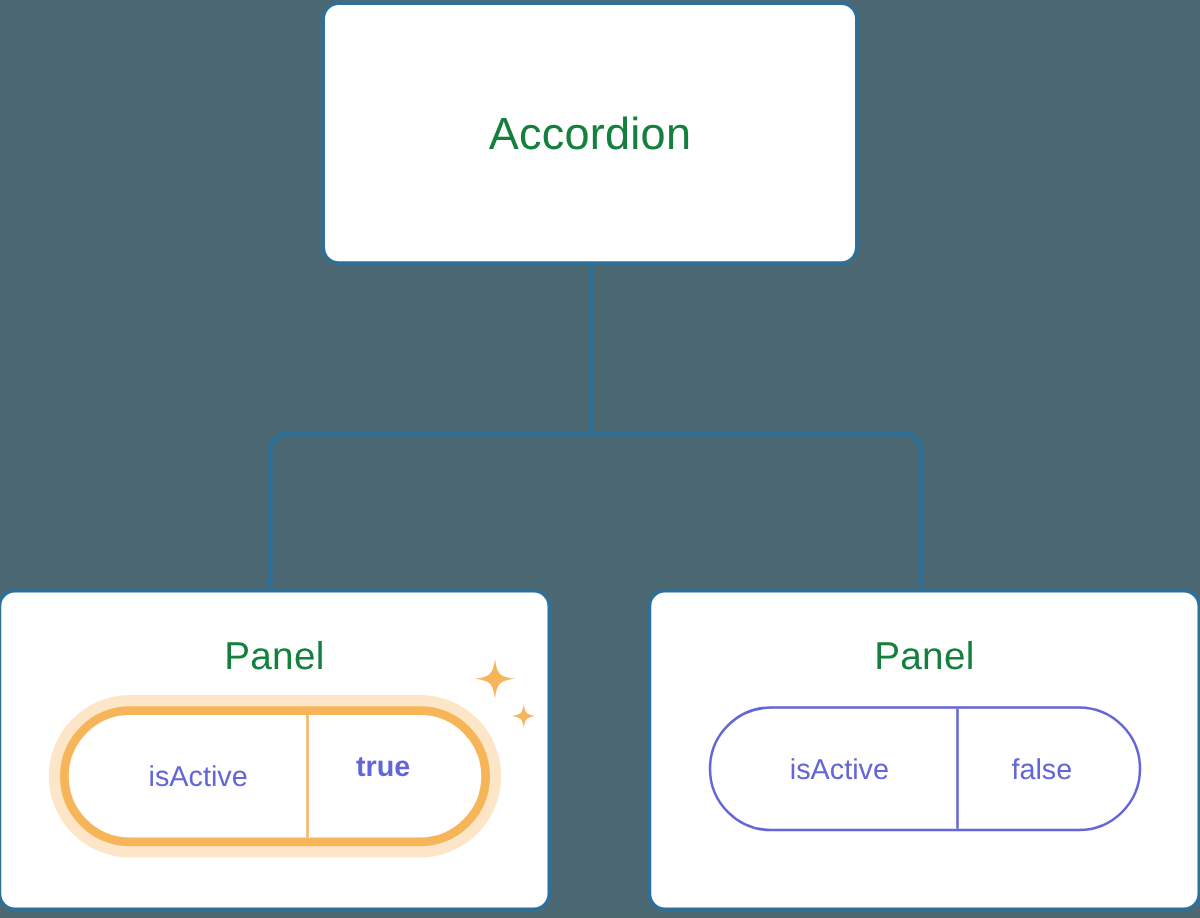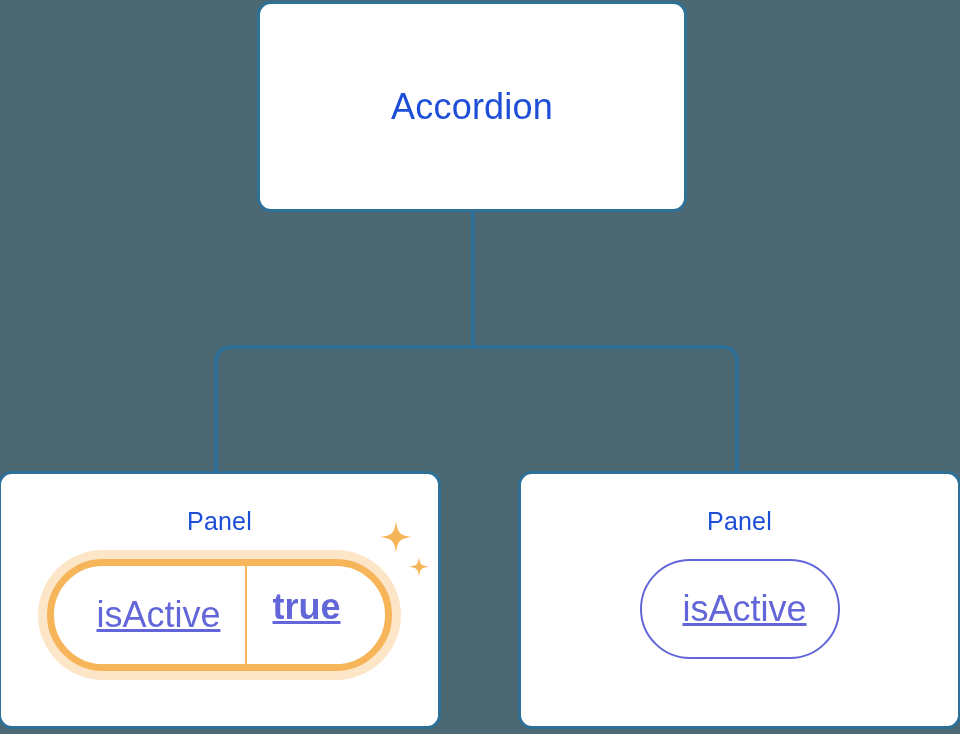--- a/index.html
+++ b/index.html
@@ -45,40 +45,40 @@
 
   .node-root {
     left: 257px;
     top: 1px;
     width: 430px;
     height: 211px;
     justify-content: center;
   }
 
   .node-title {
-    color: #1d4ed8;
+    color: #15803d;
     font-size: 36px;
     line-height: 1.1;
     letter-spacing: 0.2px;
     white-space: nowrap;
   }
 
   .node-panel {
     width: 443px;
     height: 258px;
     top: 471px;
     padding-top: 34px;
     overflow: visible;
   }
 
   .node-panel-left  { left: -2px; }
   .node-panel-right { left: 518px; }
 
   .node-panel .node-title {
-    font-size: 25px;
+    font-size: 31px;
   }
 
   
   .pill-wrap {
     position: relative;
     margin-top: 23px;
   }
 
   .pill {
     position: relative;
@@ -89,24 +89,23 @@
     background: #ffffff;
     box-sizing: border-box;
     height: 100px;
   }
 
   .pill-cell {
     display: flex;
     align-items: center;
     justify-content: center;
     color: #6366d8;
-    font-size: 36px;
+    font-size: 23px;
     white-space: nowrap;
     box-sizing: border-box;
-    text-decoration: underline;
   }
 
   .pill-key {
     padding: 0 30px 0 40px;
     min-width: 196px;
   }
 
   .pill-val {
     padding: 0 40px 0 30px;
     min-width: 146px;
@@ -177,17 +176,18 @@
       </svg>
     </div>
   </div>
 
   <div class="node node-panel node-panel-right">
     <div class="node-title">Panel</div>
 
     <div class="pill-wrap">
       <div class="pill">
         <div class="pill-cell pill-key">isActive</div>
+        <div class="pill-cell pill-val">false</div>
       </div>
     </div>
   </div>
 
 </div>
 
 </body></html>

